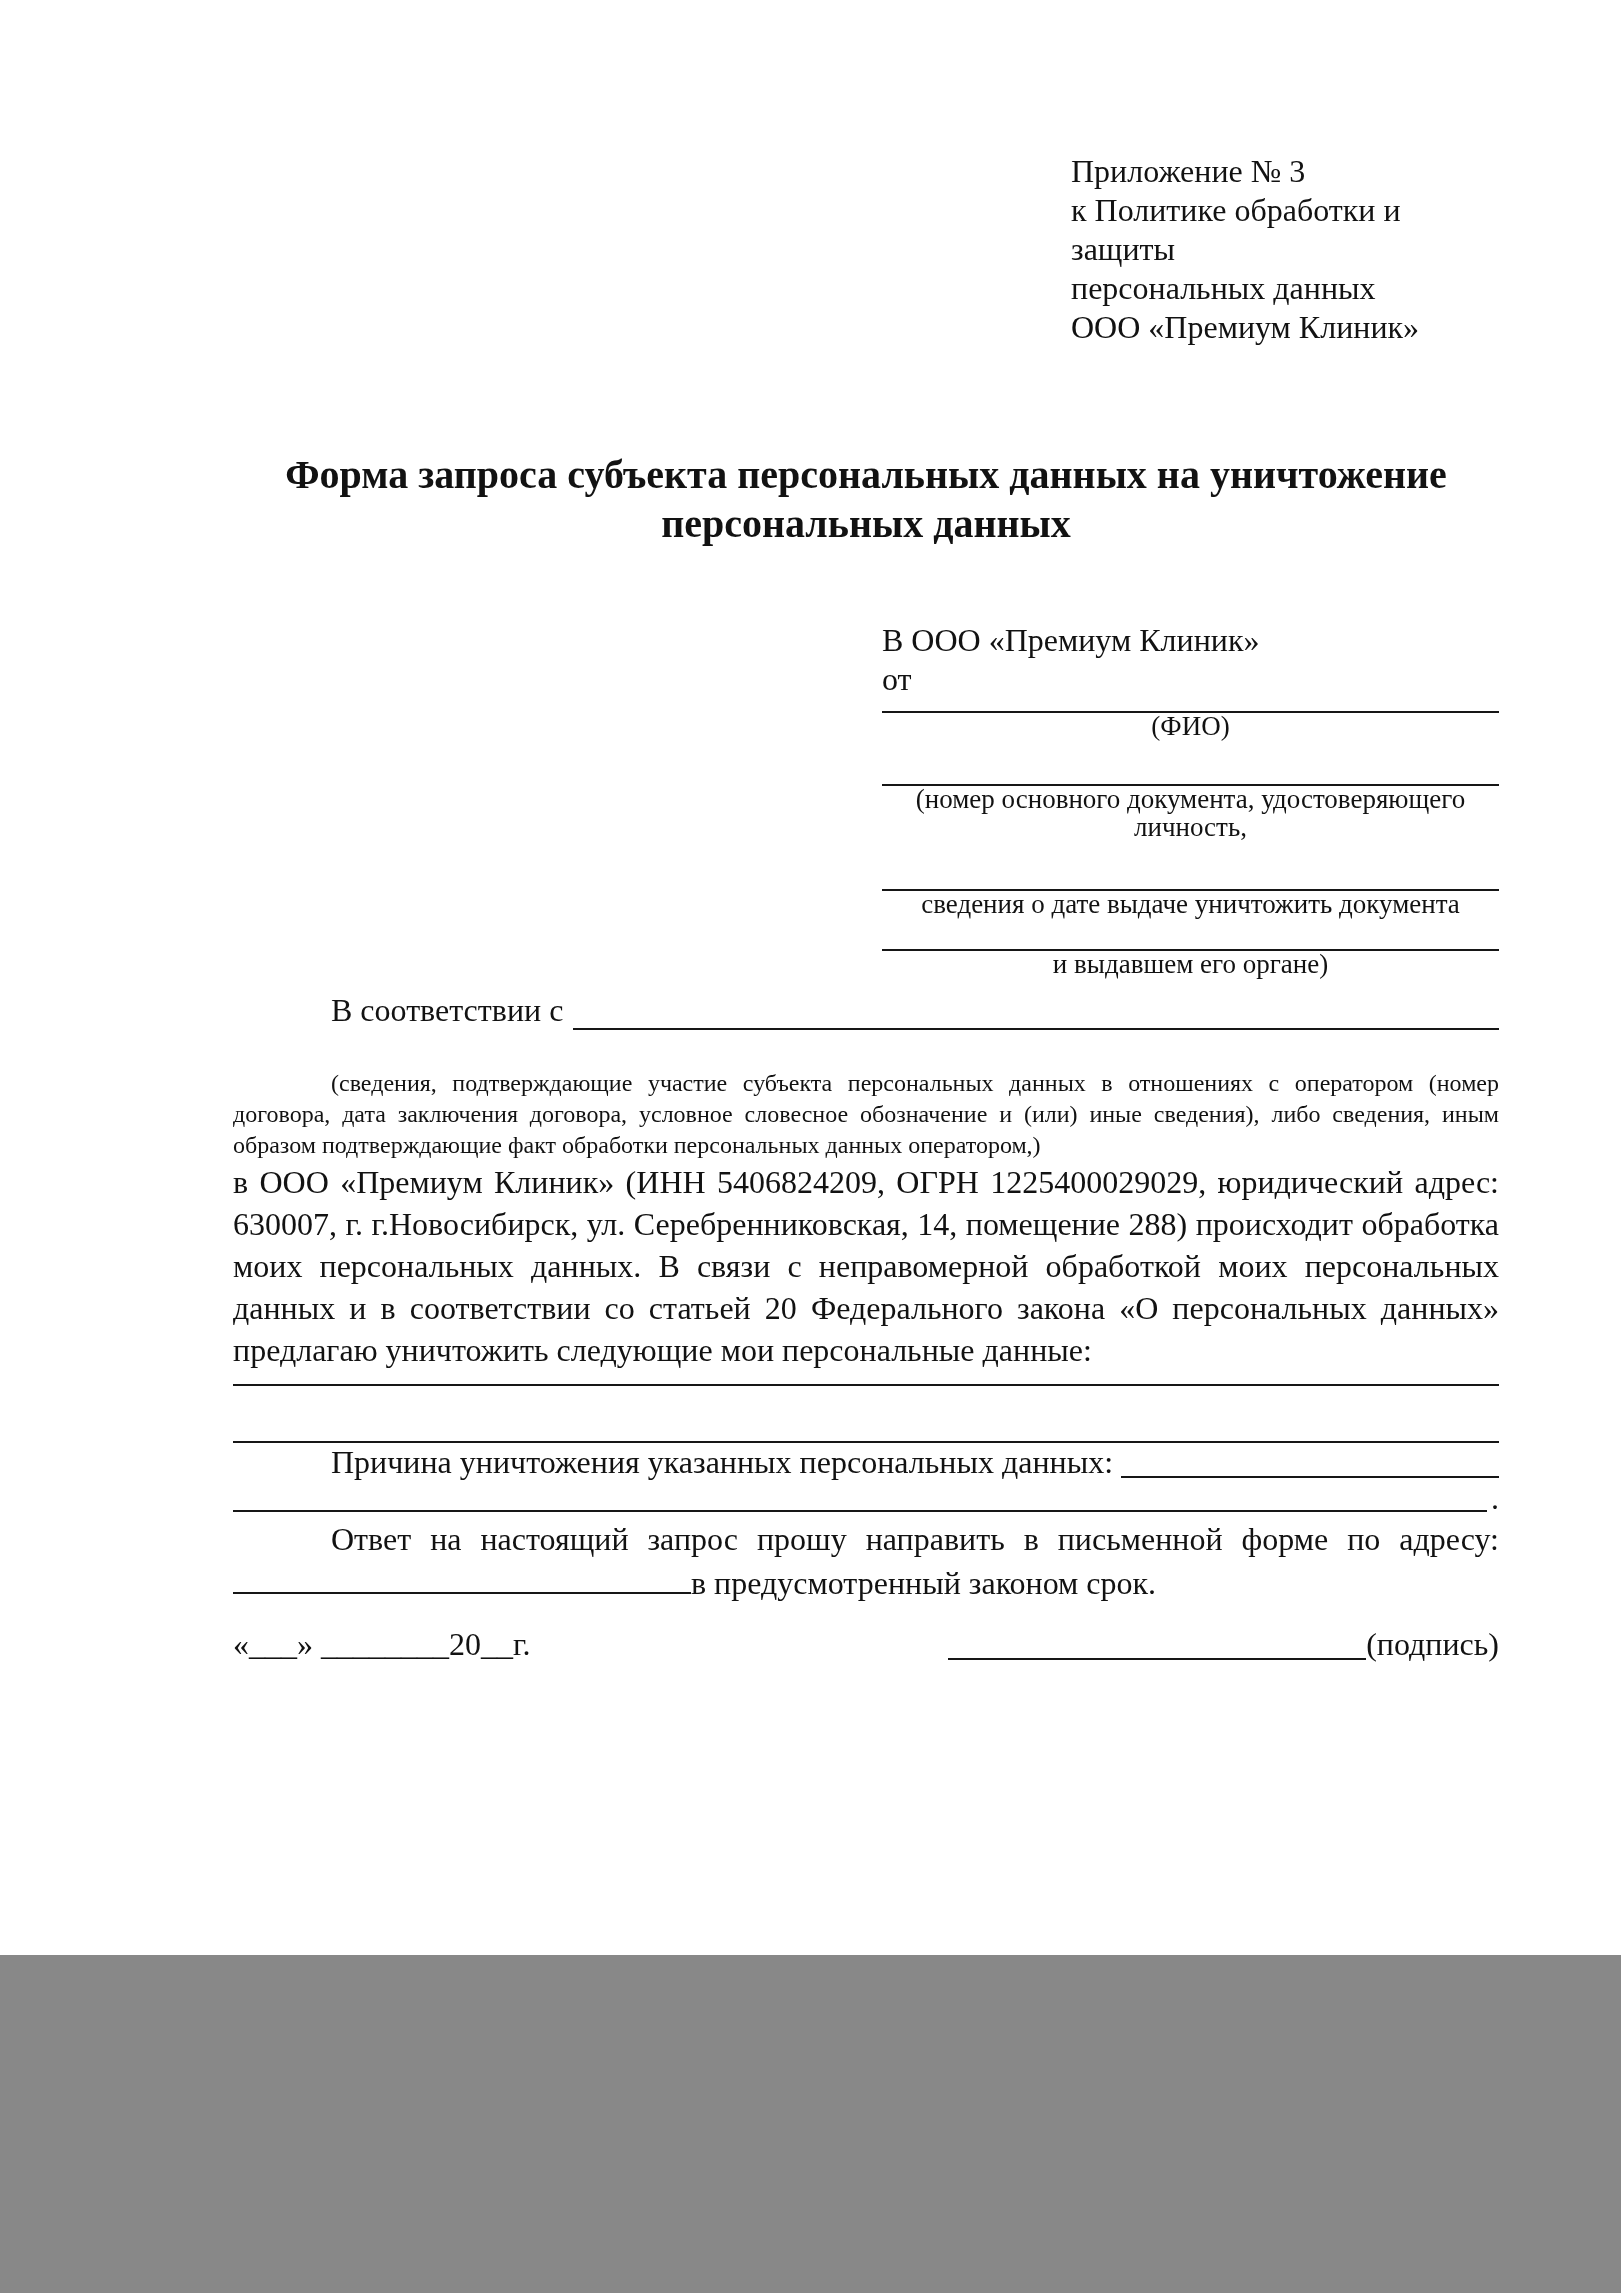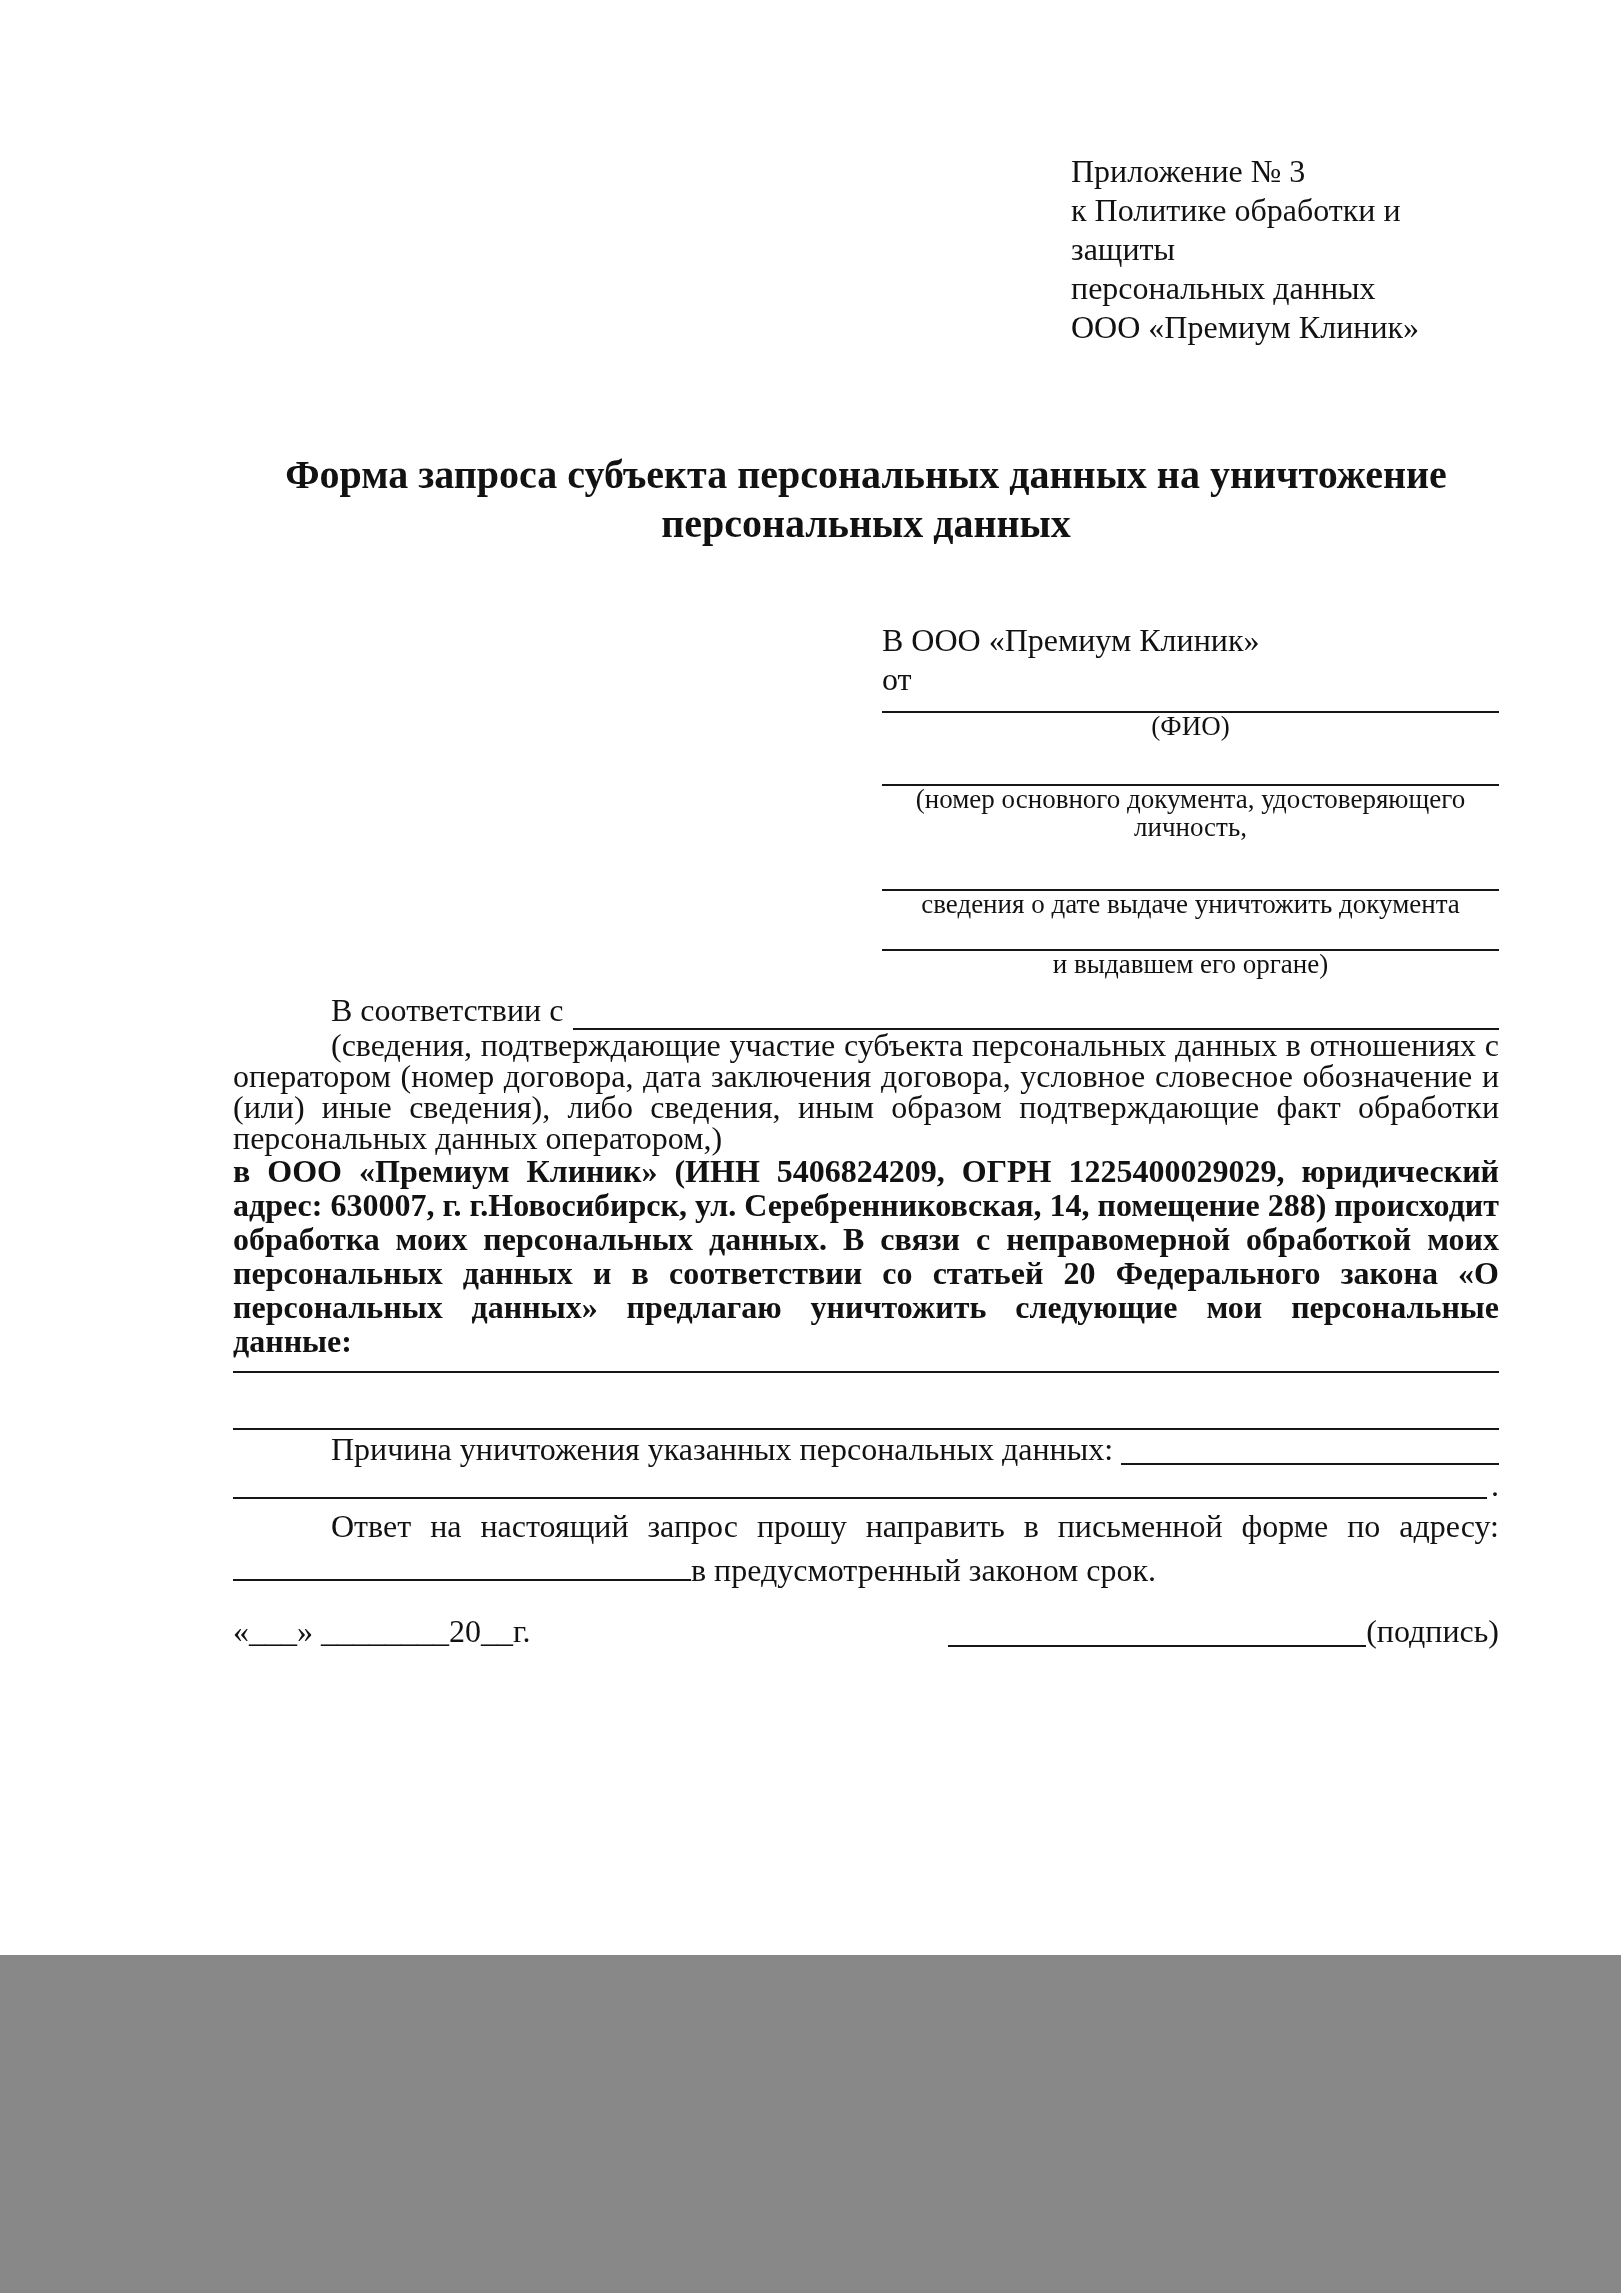--- a/index.html
+++ b/index.html
@@ -25,22 +25,22 @@
   .addr-block { margin-left:649px; width:617px; margin-top:73px; }
   .rule { border-bottom:2.9px solid #161616; }
   .f1 { height:11.8px; }
   .f2 { height:44px; }
   .f3 { height:48px; }
   .f4 { height:31px; }
   .cap { font-size:27px; line-height:27.4px; text-align:center; }
   .accord-row { display:flex; margin-top:11.8px; line-height:39px; }
   .accord-lead { margin-left:98px; white-space:nowrap; padding-right:9.8px; }
   .fill { flex:1 1 auto; border-bottom:2.9px solid #161616; }
-  .small-note { font-size:32px; line-height:31px; text-align:justify; text-indent:98px; }
-  .body-para { text-align:justify; line-height:34px;font-weight:bold; }
+  .small-note { font-size:24px; line-height:31px; text-align:justify; text-indent:98px;margin-top:38px; }
+  .body-para { text-align:justify; line-height:42px; }
   .blank-a { height:13.7px; border-bottom:2.9px solid #161616; }
   .blank-b { height:55px; border-bottom:2.9px solid #161616; }
   .reason-row { display:flex; align-items:flex-end; line-height:39px; }
   .reason-lead { margin-left:98px; white-space:nowrap; padding-right:7.8px; }
   .reason-row .fill { margin-bottom:3.9px; }
   .fullline-row { display:flex; align-items:flex-end; height:32px; line-height:32px; }
   .fullline-row .fill { margin-bottom:2px; }
   .period { flex:0 0 auto; padding-left:3.9px; }
   .answer-para {
     margin-top:5.9px;

